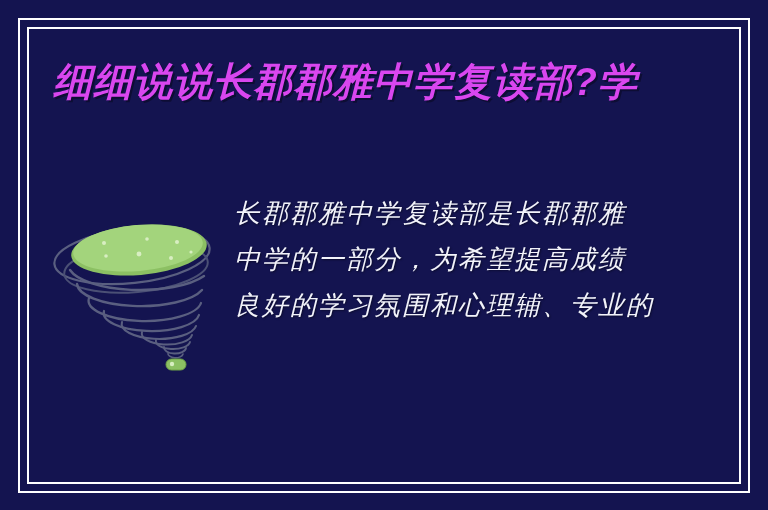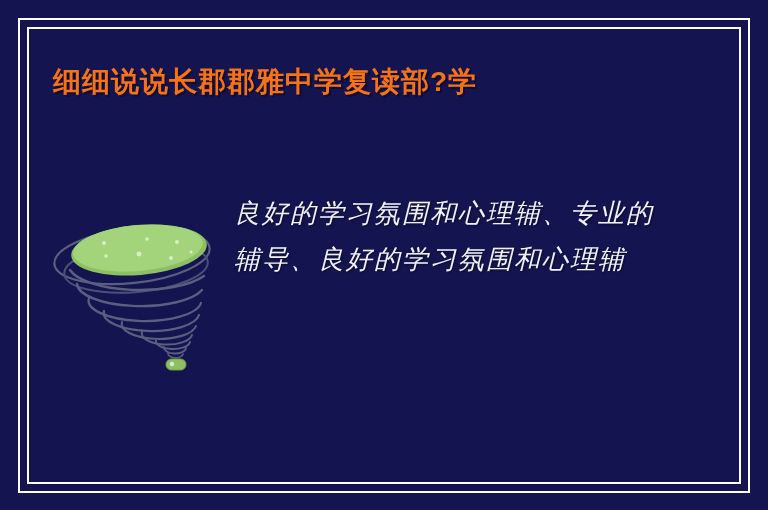--- a/index.html
+++ b/index.html
@@ -44,23 +44,24 @@
   }
 
   
   .title-block {
     position: absolute;
     left: 53px;
     top: 56px;
     width: 620px;
   }
   .title-line {
-    color: #f97316;
-    font-size: 28px;
+    color: #d946ef;
+    font-size: 39px;
     font-weight: bold;
+    font-style: italic;
     letter-spacing: 1px;
     line-height: 52px;
     white-space: nowrap;
     text-shadow: 2px 2px 0 rgba(0,0,0,0.35);
   }
 
   
   .content {
     position: absolute;
     left: 44px;
@@ -132,18 +133,19 @@
         <path d="M 112 142 A 17 8 0 0 0 146 144" fill="none" stroke="#5a5f80" stroke-width="1.9" stroke-linecap="round"></path>
         <path d="M 120 149 A 11 6 0 0 0 142 150" fill="none" stroke="#5a5f80" stroke-width="1.8" stroke-linecap="round"></path>
         <path d="M 124 155 A 7 4 0 0 0 139 156" fill="none" stroke="#5a5f80" stroke-width="1.6" stroke-linecap="round"></path>
 
         <rect x="122" y="161" width="20" height="11" rx="5.5" fill="#8cc063" stroke="#6fa347" stroke-width="1"></rect>
         <circle cx="128" cy="166" r="2.2" fill="#d8eec2"></circle>
       </svg>
     </div>
 
     <div class="body-text">
+      <div>长郡郡雅中学复读部是长郡郡雅</div>
+      <div>中学的一部分，为希望提高成绩</div>
       <div>良好的学习氛围和心理辅、专业的</div>
-      <div>辅导、良好的学习氛围和心理辅</div>
     </div>
 
   </div>
 </div>
 
 </body></html>

